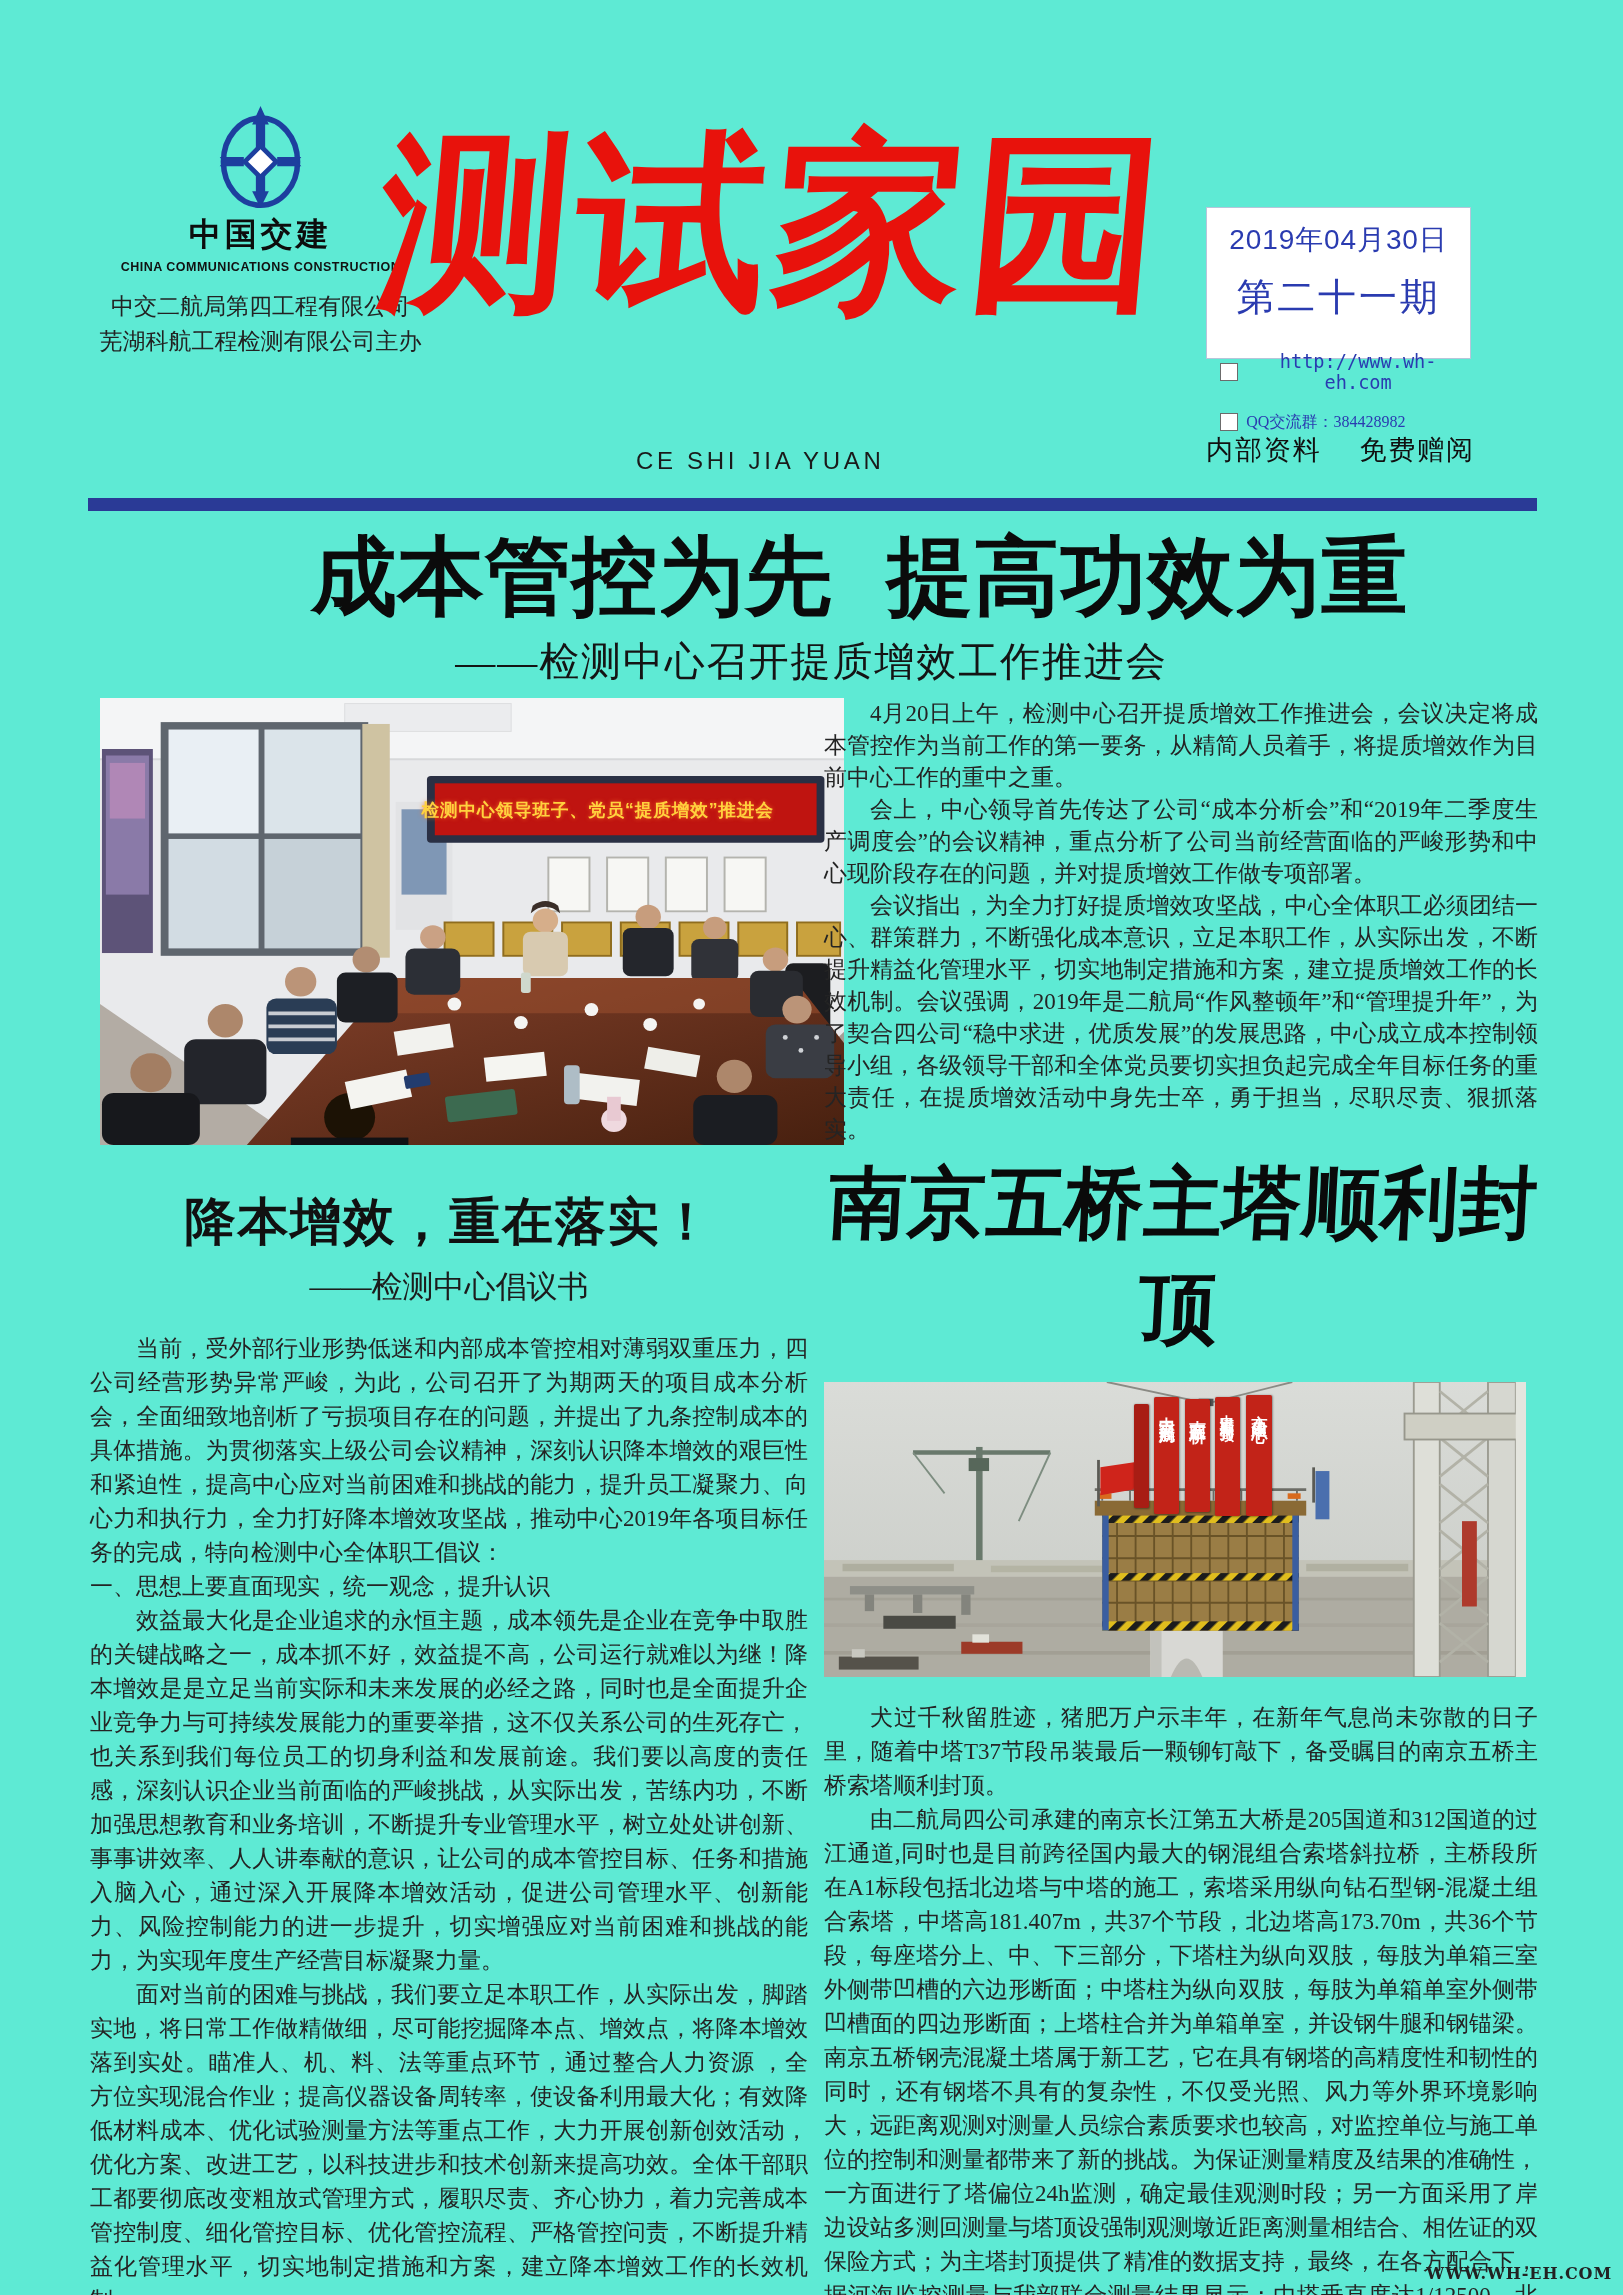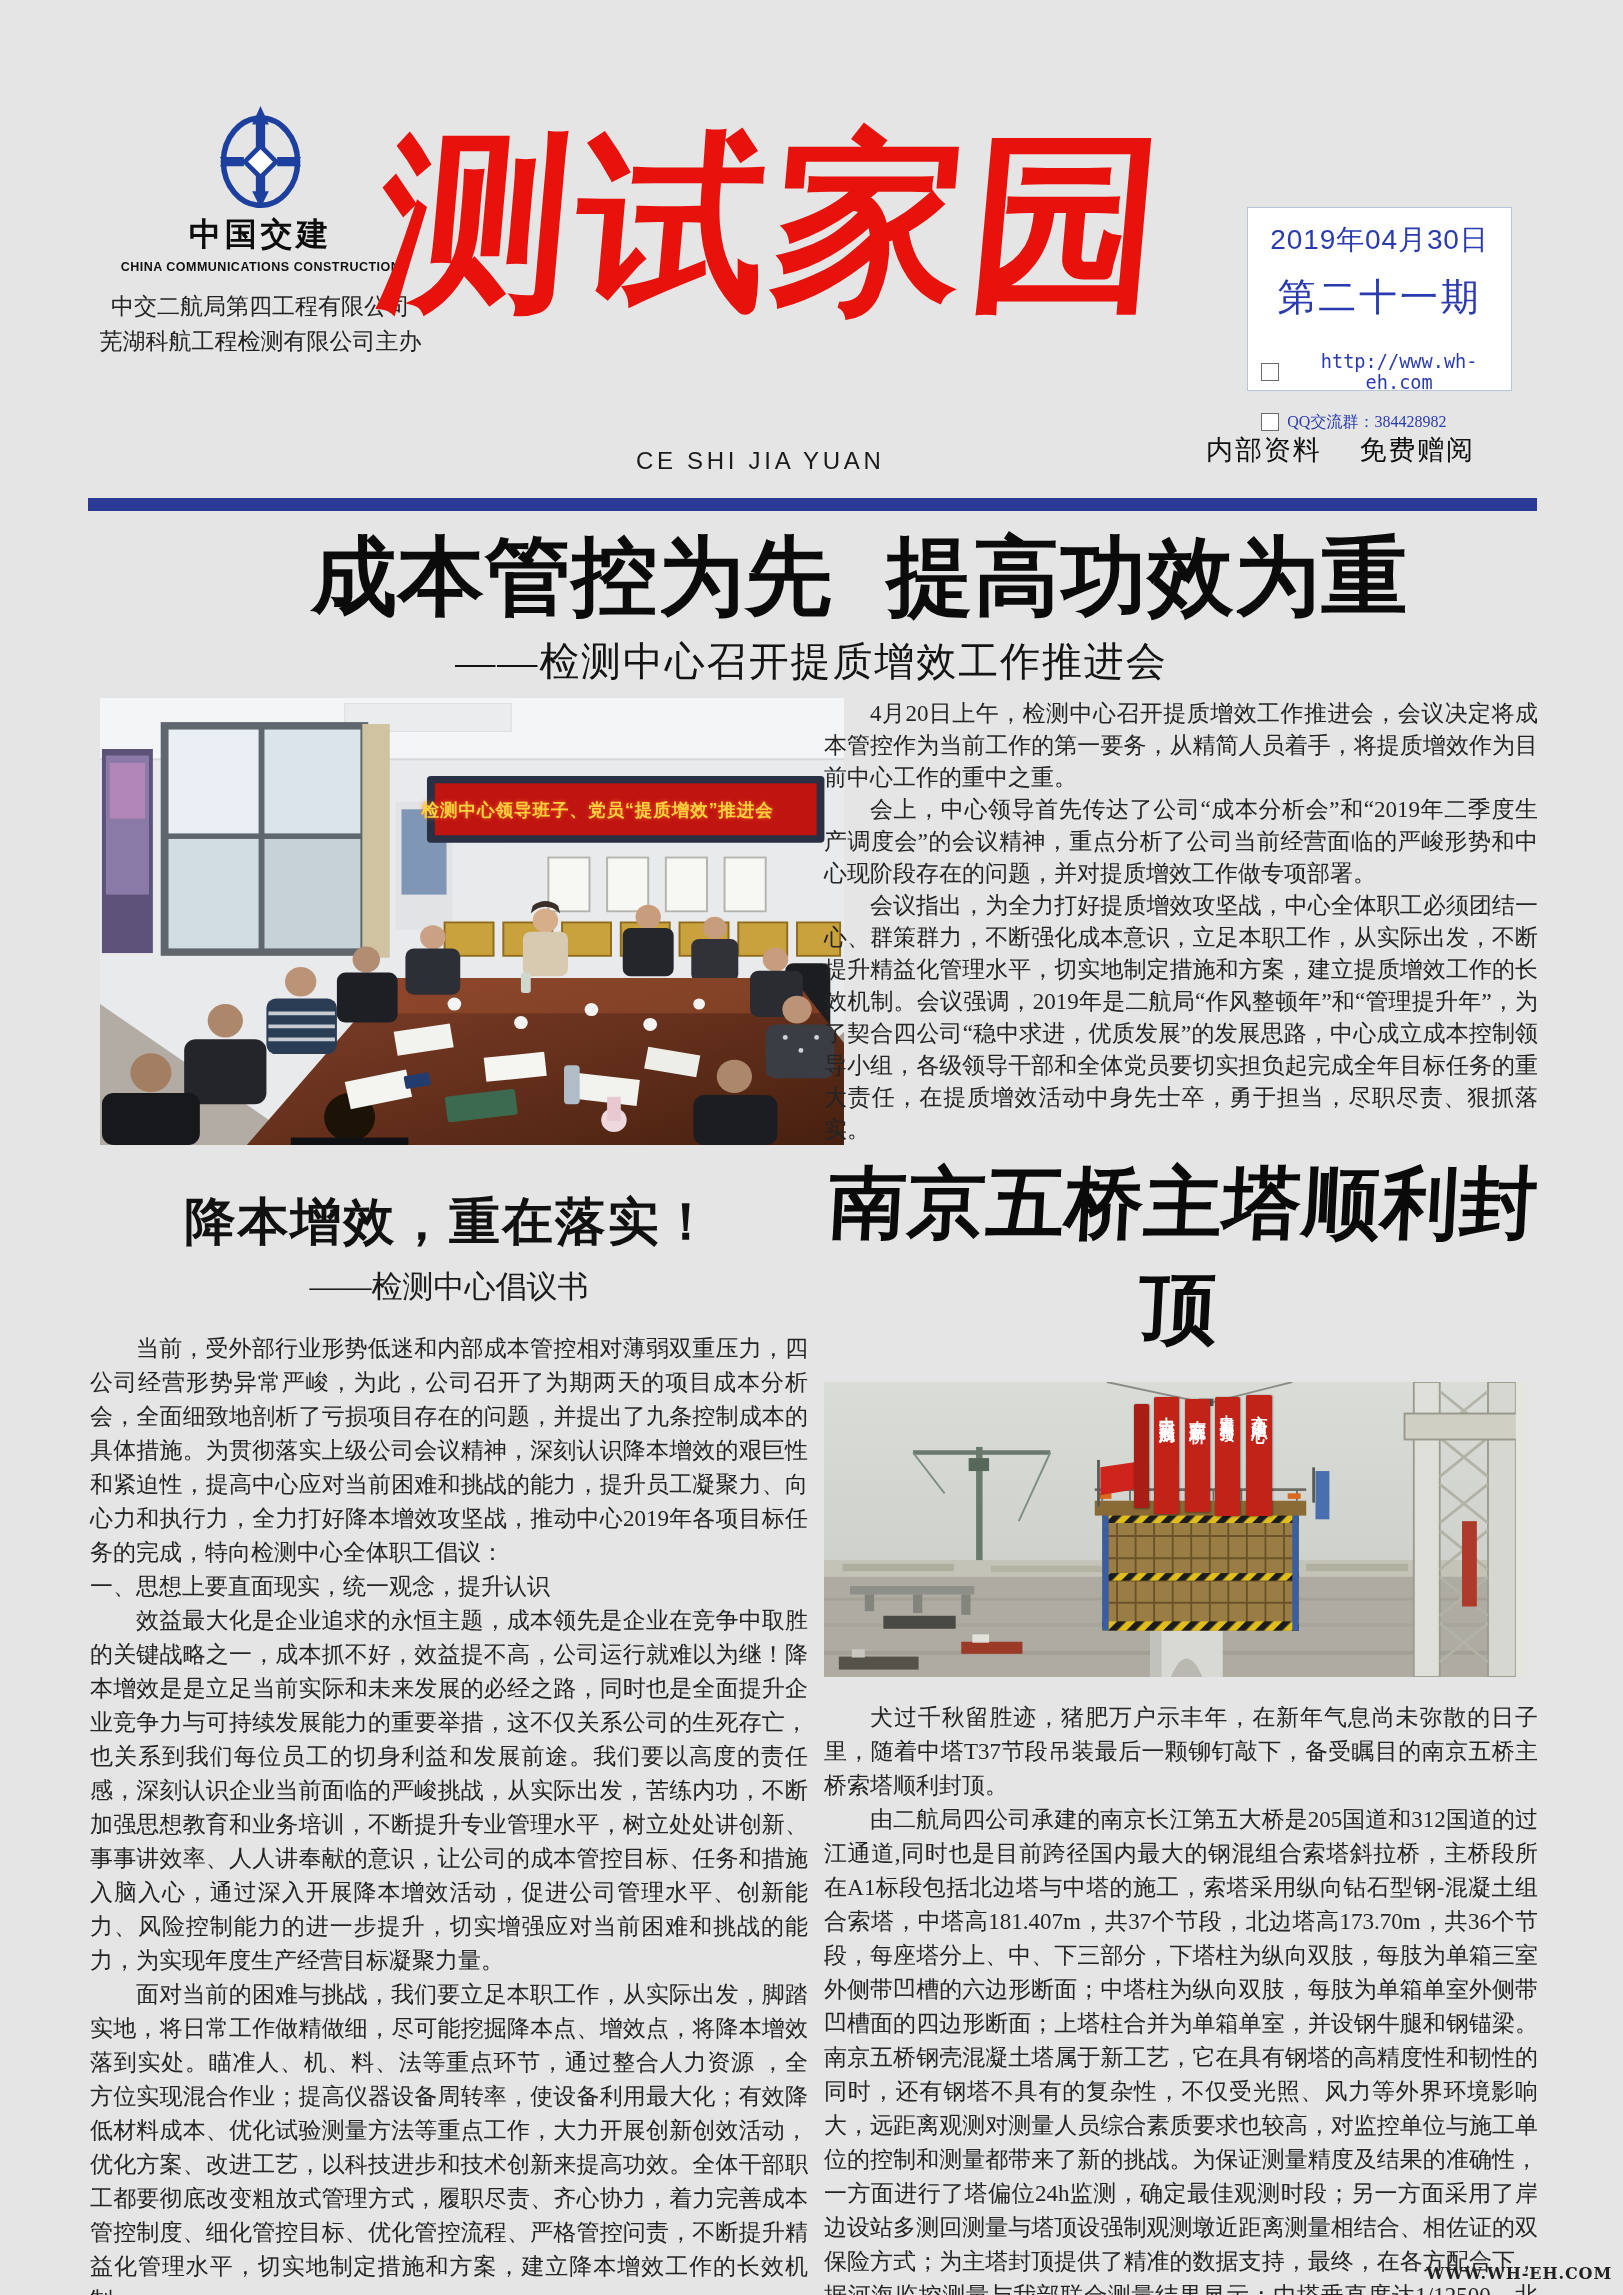--- a/index.html
+++ b/index.html
@@ -1,29 +1,29 @@
 <!DOCTYPE html>
 <html style="font-size:15px"><head>
 <meta charset="utf-8">
 <style>
   html,body{margin:0;padding:0;background:#888;}
-  .page{position:relative;width:1623px;height:2296px;background:#e5e5e5;margin:0 auto;overflow:hidden;
+  .page{position:relative;width:1623px;height:2296px;background:#5eead4;margin:0 auto;overflow:hidden;
         font-family:"Liberation Serif","DejaVu Serif",serif;color:#1d1d1d;}
   
   .mast-left{position:absolute;left:97px;top:104px;width:327px;text-align:center;}
   .logo-wrap{height:109px;}
   .logo-cn{font-family:"Liberation Sans","DejaVu Sans",sans-serif;font-size:32px;font-weight:700;letter-spacing:3.7px;color:#0d0d0d;}
   .logo-en{font-family:"Liberation Sans","DejaVu Sans",sans-serif;font-size:12.5px;font-weight:700;letter-spacing:0.5px;color:#111;margin-top:2.8px;}
   .host{font-size:23px;line-height:35px;margin-top:15px;color:#222;}
   .paper-title{position:absolute;left:364px;top:96px;width:820px;text-align:center;
         font-size:191px;font-weight:700;color:#e8120c;letter-spacing:5.6px;line-height:1.35;
         transform:skewX(-5deg);font-family:"Liberation Serif","DejaVu Serif",serif;}
   .pinyin{position:absolute;left:636px;top:447px;font-family:"Liberation Sans","DejaVu Sans",sans-serif;
         font-size:24px;letter-spacing:3.7px;color:#1a1a1a;font-weight:500;}
-  .issue-box{position:absolute;left:1247px;top:207px;width:265px;height:184px;border:1.9px solid #b7c5da;background:#fff;box-sizing:border-box;text-align:center;}
+  .issue-box{position:absolute;left:1206px;top:207px;width:265px;height:152px;border:1.9px solid #b7c5da;background:#fff;box-sizing:border-box;text-align:center;}
   .issue-date{font-family:"Liberation Sans","DejaVu Sans",sans-serif;font-size:28px;color:#2a3bb0;margin-top:13px;letter-spacing:0.9px;}
   .issue-no{font-size:38px;color:#2a3bb0;margin-top:13px;letter-spacing:2.8px;}
   .issue-row{display:flex;align-items:center;justify-content:flex-start;padding-left:13px;margin-top:28px;}
   .issue-row.qq{margin-top:18.6px;}
   .cbx{display:inline-block;width:16px;height:16px;border:1.9px solid #6b6b6b;background:#fff;margin-right:8.3px;flex:0 0 auto;}
   .url-text{font-family:"DejaVu Sans Mono",monospace;font-size:18.6px;color:#2a3bb0;}
   .qq-text{font-size:16px;color:#2a3bb0;text-align:center;}
   .issue-note{position:absolute;left:1206px;top:432px;width:269px;display:flex;justify-content:space-between;
         font-size:27px;color:#101010;letter-spacing:1.9px;}
   .divider{position:absolute;left:88px;top:498px;width:1449px;height:13px;background:#2a3a96;}

